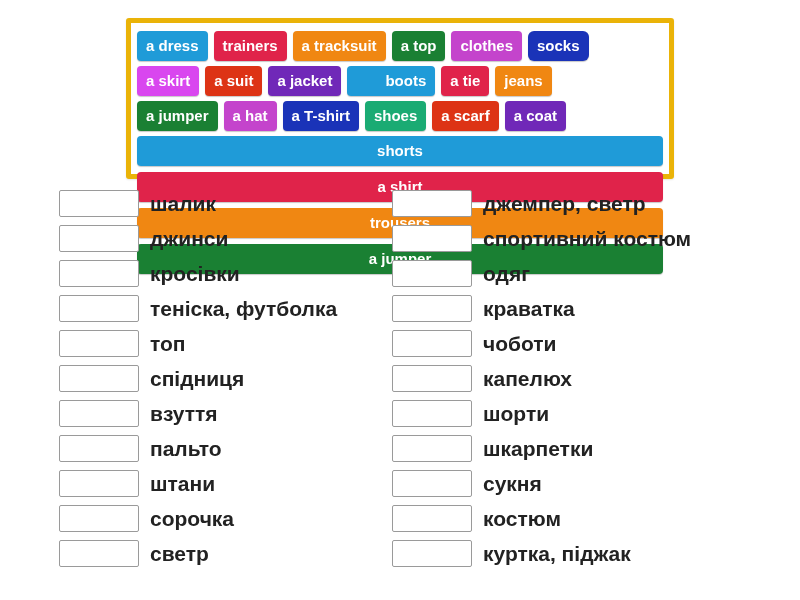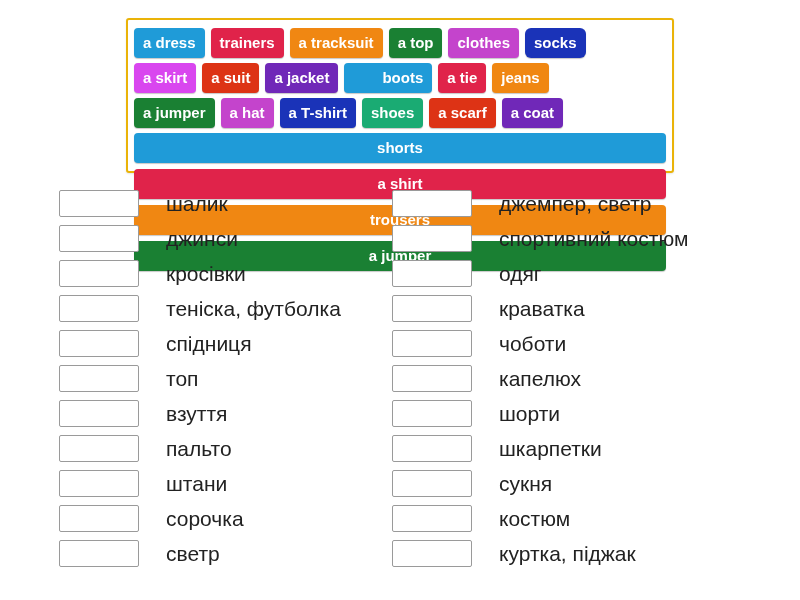--- a/index.html
+++ b/index.html
@@ -16,21 +16,21 @@
   }
 
   
   #word-bank {
     position: absolute;
     left: 126px;
     top: 18px;
     width: 548px;
     box-sizing: border-box;
     background: #ffffff;
-    border: 2px solid #eab308;
+    border: 5px solid #eab308;
     border-radius: 3px;
     box-shadow: 0 1px 2px rgba(0,0,0,0.10);
     padding: 8px 6px 8px 6px;
   }
   .tile-row {
     display: flex;
     flex-direction: row;
     gap: 6px;
     margin-bottom: 5px;
     height: 30px;
@@ -86,25 +86,26 @@
     width: 80px;
     height: 27px;
     box-sizing: border-box;
     background: #ffffff;
     border: 1px solid #9a9a9a;
     border-radius: 2px;
     flex: 0 0 auto;
     cursor: pointer;
   }
   .answer-label {
-    margin-left: 27px;
+    margin-left: 11px;
     font-size: 21px;
     color: #222222;
     white-space: nowrap;
     line-height: 27px;
+    font-weight: bold;
   }
 </style>
 </head>
 <body>
 
 <div id="word-bank">
     <div class="tile-row">
       <div class="tile" style="background: rgb(31, 155, 216);">a dress</div>
       <div class="tile" style="background: rgb(224, 35, 74);">trainers</div>
       <div class="tile" style="background: rgb(240, 135, 18);">a tracksuit</div>
@@ -149,28 +150,28 @@
       <div class="answer-row">
         <div class="drop-box"></div>
         <div class="answer-label">кросівки</div>
       </div>
       <div class="answer-row">
         <div class="drop-box"></div>
         <div class="answer-label">теніска, футболка</div>
       </div>
       <div class="answer-row">
         <div class="drop-box"></div>
+        <div class="answer-label">топ</div>
+      </div>
+      <div class="answer-row">
+        <div class="drop-box"></div>
         <div class="answer-label">спідниця</div>
       </div>
       <div class="answer-row">
         <div class="drop-box"></div>
-        <div class="answer-label">топ</div>
-      </div>
-      <div class="answer-row">
-        <div class="drop-box"></div>
         <div class="answer-label">взуття</div>
       </div>
       <div class="answer-row">
         <div class="drop-box"></div>
         <div class="answer-label">пальто</div>
       </div>
       <div class="answer-row">
         <div class="drop-box"></div>
         <div class="answer-label">штани</div>
       </div>

